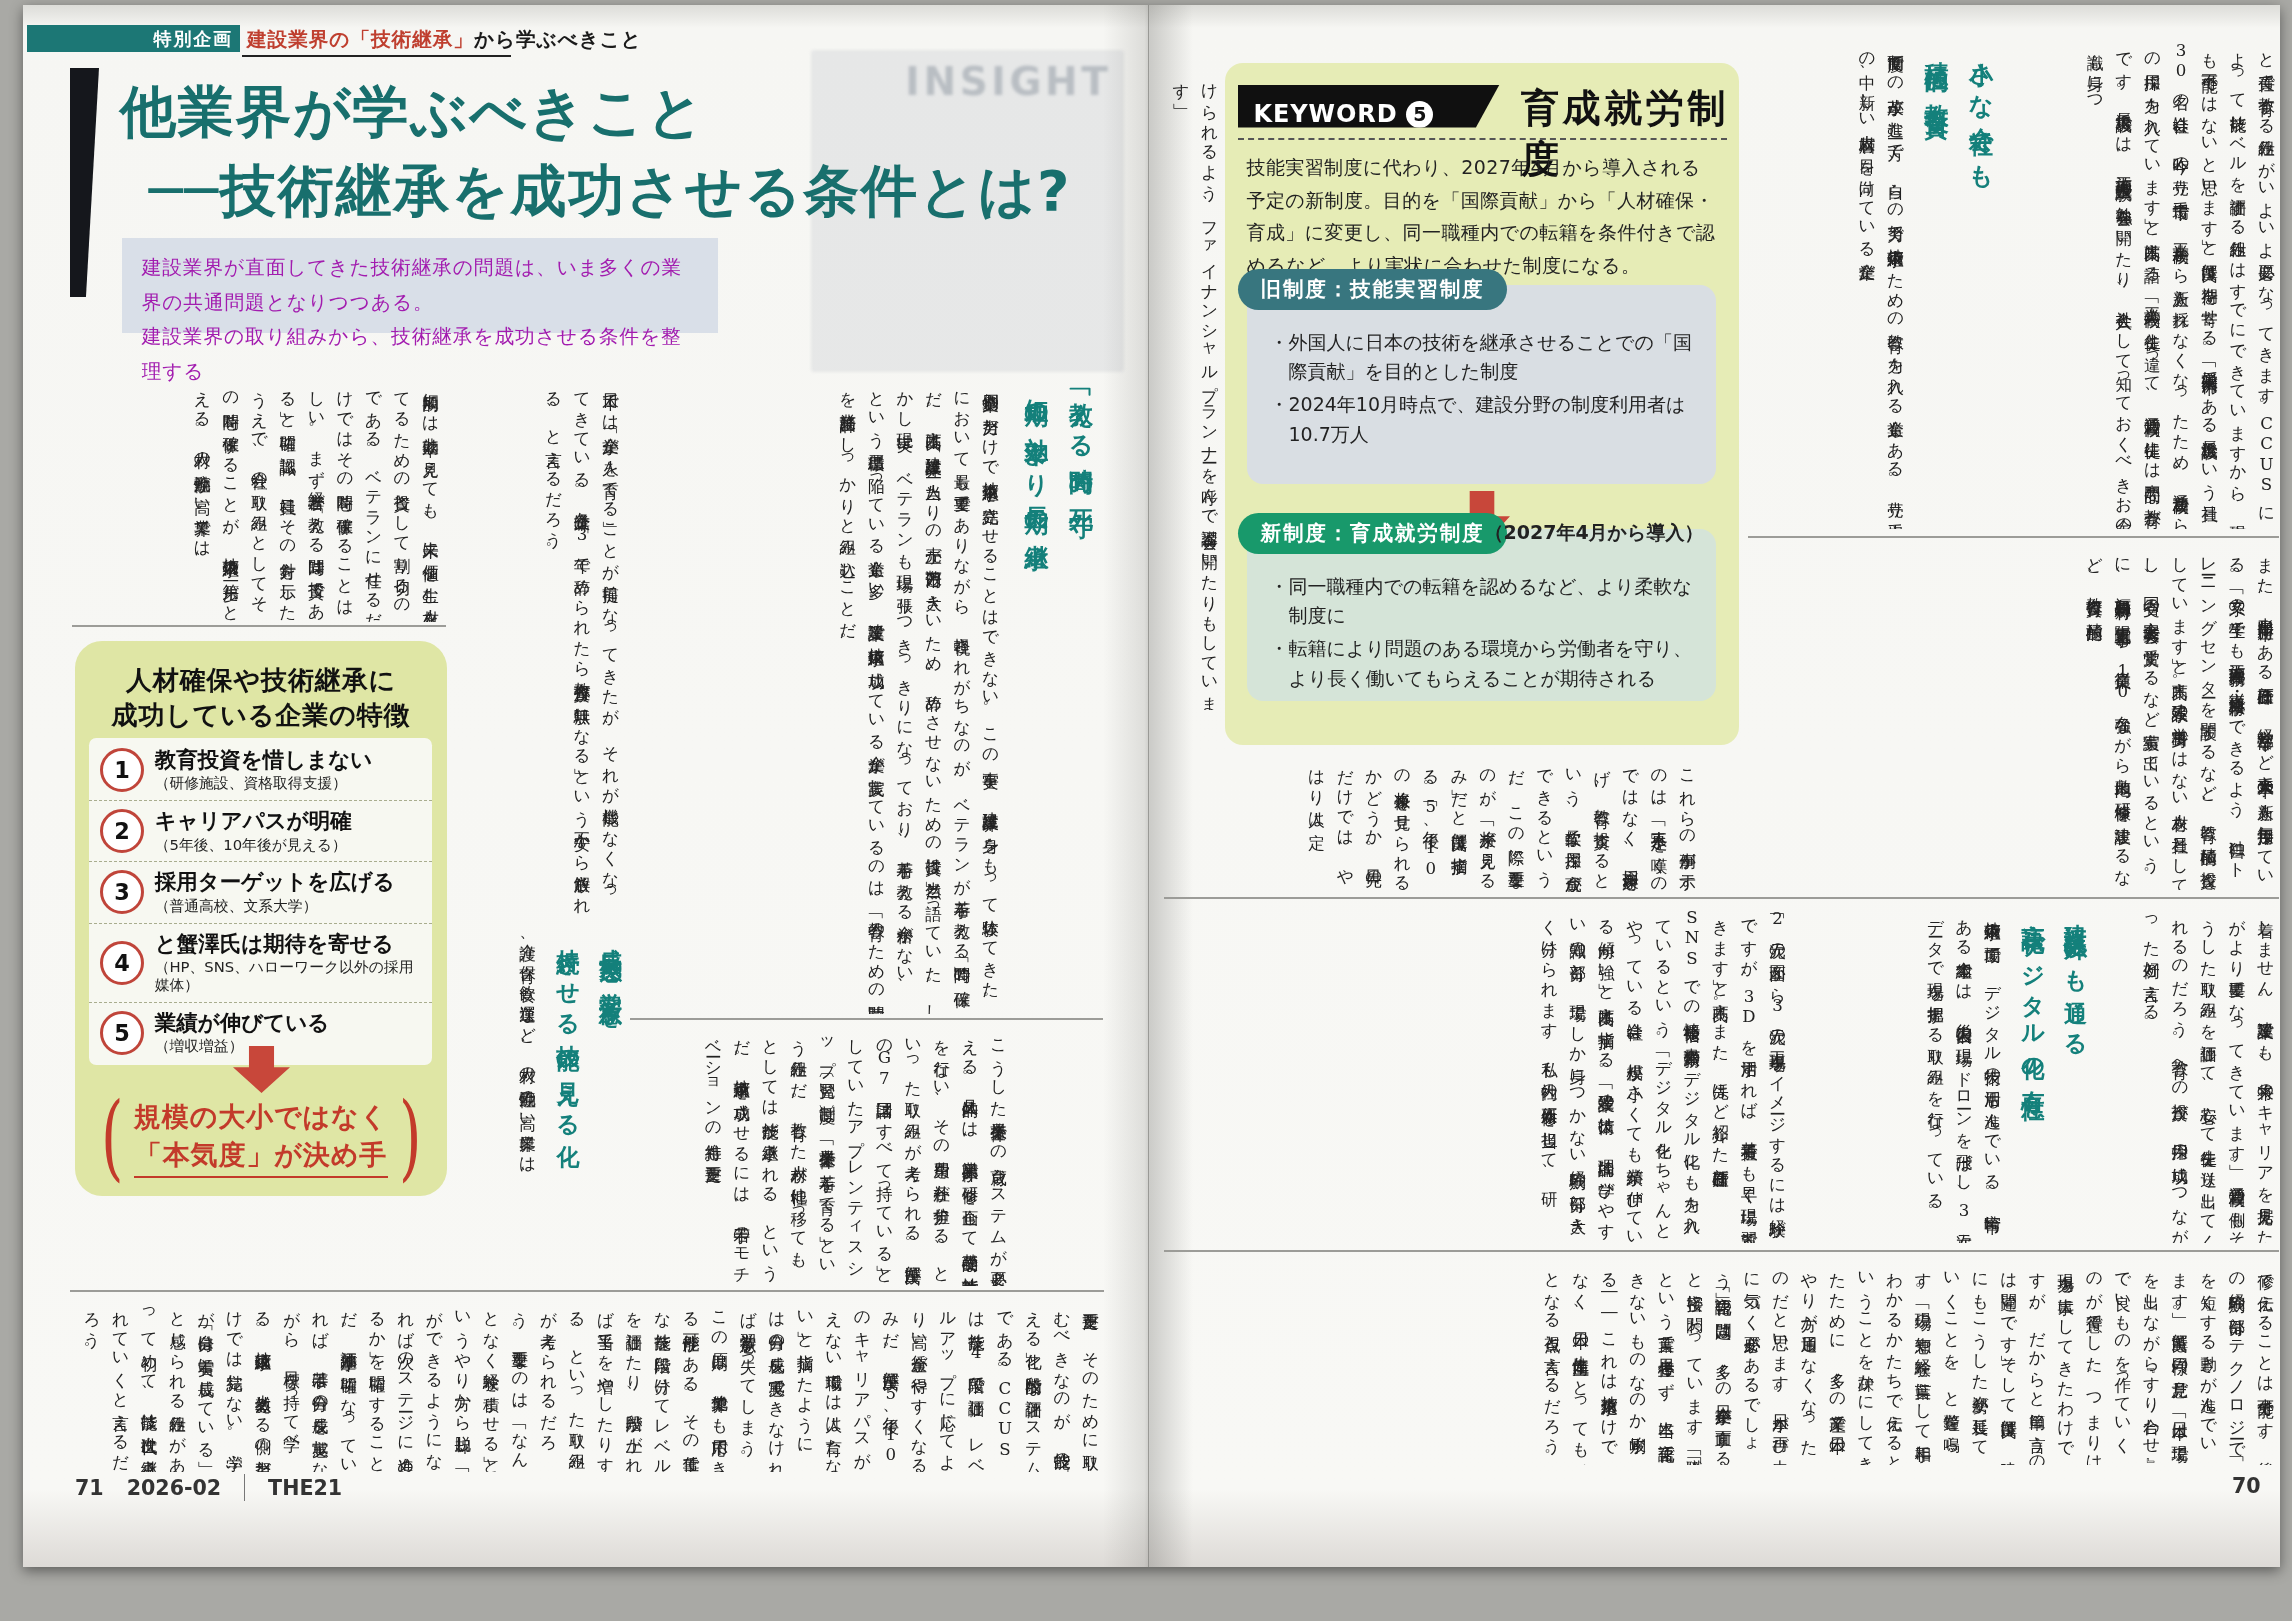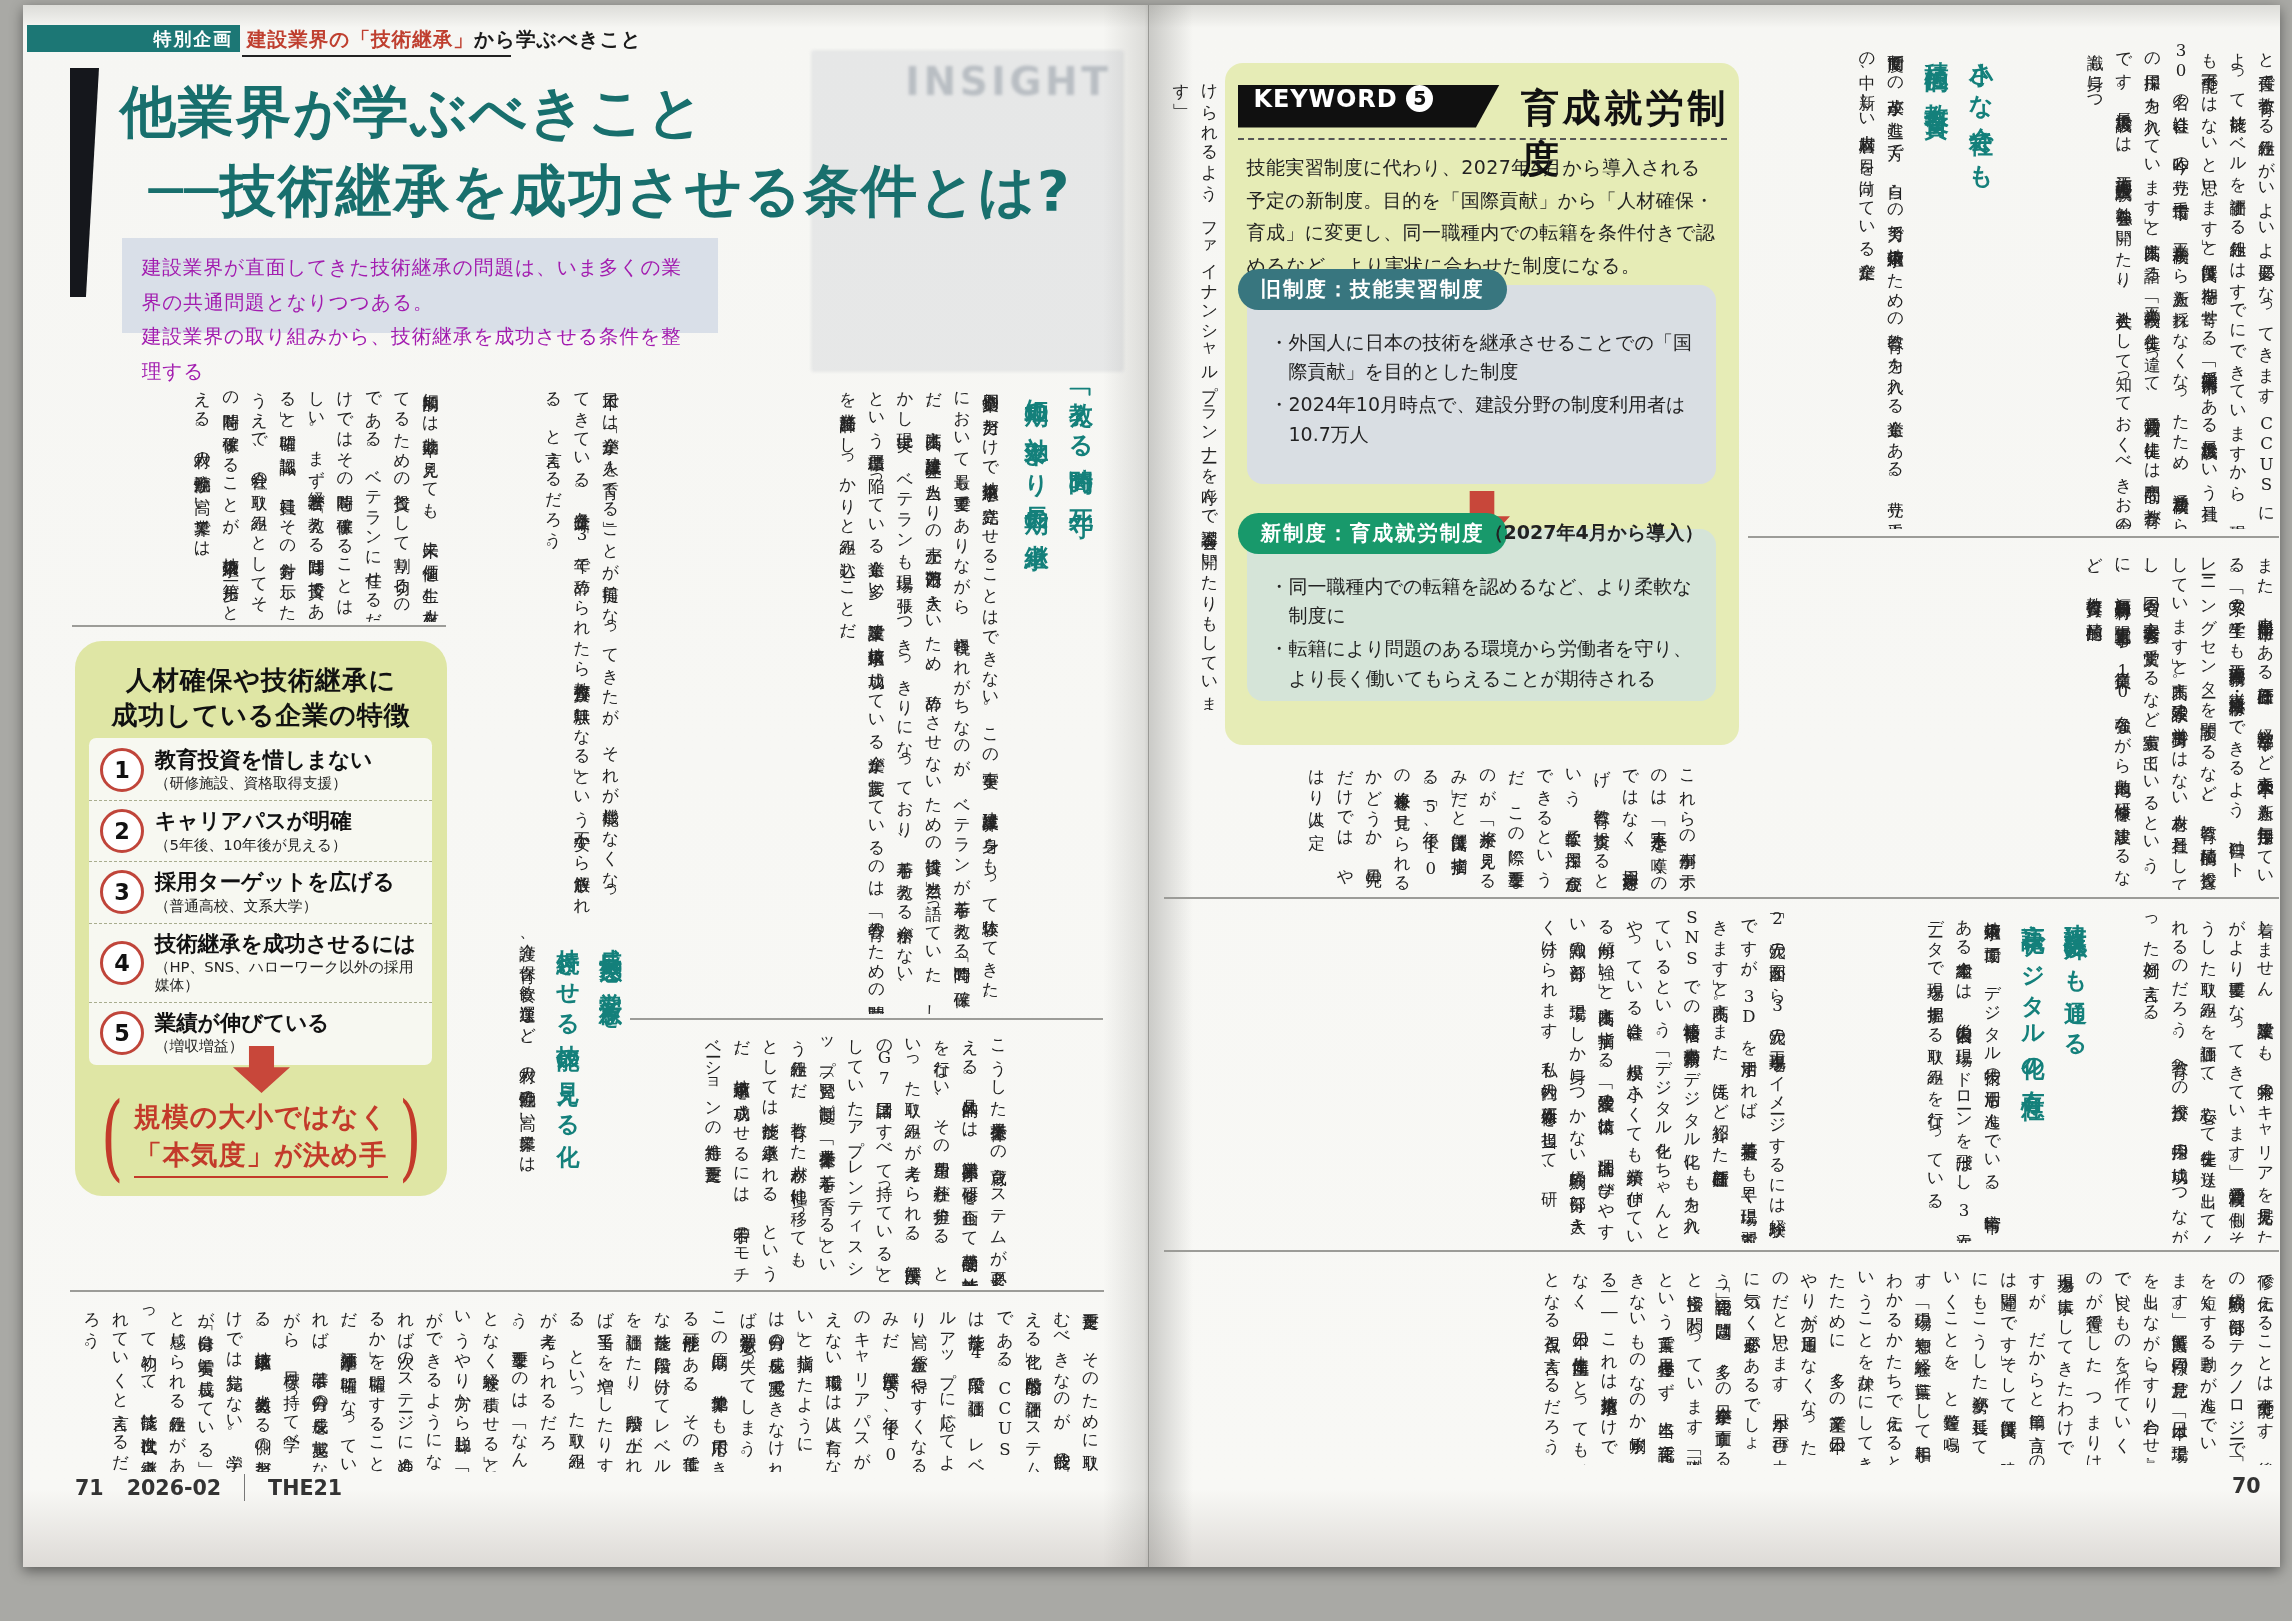--- a/index.html
+++ b/index.html
@@ -56,21 +56,21 @@
   .ftitle{font-weight:bold;font-size:21.5px;color:#111;line-height:1.15;}
   .fnote{font-size:14.8px;color:#222;line-height:1.2;margin-top:1.8px;}
   .redarrow{background:#c8473a;clip-path:polygon(28% 0,72% 0,72% 45%,100% 45%,50% 100%,0 45%,28% 45%);}
   .concl{position:absolute;left:0;top:455px;width:100%;display:flex;align-items:center;justify-content:center;gap:3.6px;}
   .cparen{color:#c33a2a;font-size:93px;font-weight:400;line-height:.9;transform:scaleX(.62);font-family:"DejaVu Serif",serif;}
   .cbody{text-align:center;color:#c33a2a;font-weight:bold;font-size:27px;line-height:1.4;letter-spacing:0.9px;}
   .cbody .ul{border-bottom:2.7px solid #c33a2a;padding-bottom:1.8px;}
   
   .kwbox{position:absolute;left:1225px;top:63px;width:514px;height:682px;background:#e6ecb6;border-radius:18px;}
   .kwbanner{position:absolute;left:12.5px;top:21.5px;width:262px;height:43px;background:#101010;
-    clip-path:polygon(0 0,100% 0,91% 100%,0 100%);display:flex;align-items:flex-start;padding-left:16px;box-sizing:border-box;}
+    clip-path:polygon(0 0,100% 0,91% 100%,0 100%);display:flex;align-items:flex-end;padding-left:16px;box-sizing:border-box;}
   .kwlabel{color:#fff;font-weight:bold;font-size:24px;letter-spacing:0.9px;}
   .kwnum{display:inline-flex;width:27px;height:27px;border-radius:50%;background:#fff;color:#111;
     align-items:center;justify-content:center;font-weight:bold;font-size:19px;margin-left:9px;}
   .kwtitle{position:absolute;left:296px;top:19.7px;font-size:38px;font-weight:bold;color:#111;letter-spacing:3.6px;}
   .kwdash{position:absolute;left:12.5px;top:75px;width:489px;border-top:2.7px dashed #555;}
   .kwdesc{position:absolute;left:21.5px;top:88px;width:473px;font-size:19px;line-height:1.72;color:#222;letter-spacing:0.4px;}
   .subbox{position:absolute;left:21.5px;width:469px;background:#d9dee3;border-radius:16px;box-sizing:border-box;padding:39px 18px 10px 23px;}
   .subbox.green{background:#d5e4d8;}
   .pill{position:absolute;left:-9px;top:-16px;color:#fff;font-weight:bold;font-size:20.6px;
     padding:6.3px 23px;border-radius:23px;letter-spacing:1.8px;}
@@ -155,21 +155,21 @@
     <div class="fitem">
       <div class="fnum">3</div>
       <div>
           <div class="ftitle">採用ターゲットを広げる</div>
            <div class="fnote">（普通高校、文系大学）</div>
         </div>
     </div>
     <div class="fitem">
       <div class="fnum">4</div>
       <div>
-          <div class="ftitle">技術継承を成功させるには</div>
+          <div class="ftitle">と蟹澤氏は期待を寄せる</div>
            <div class="fnote">（HP、SNS、ハローワーク以外の採用媒体）</div>
         </div>
     </div>
     <div class="fitem">
       <div class="fnum">5</div>
       <div>
           <div class="ftitle">業績が伸びている</div>
            <div class="fnote">（増収増益）</div>
         </div>
     </div>

